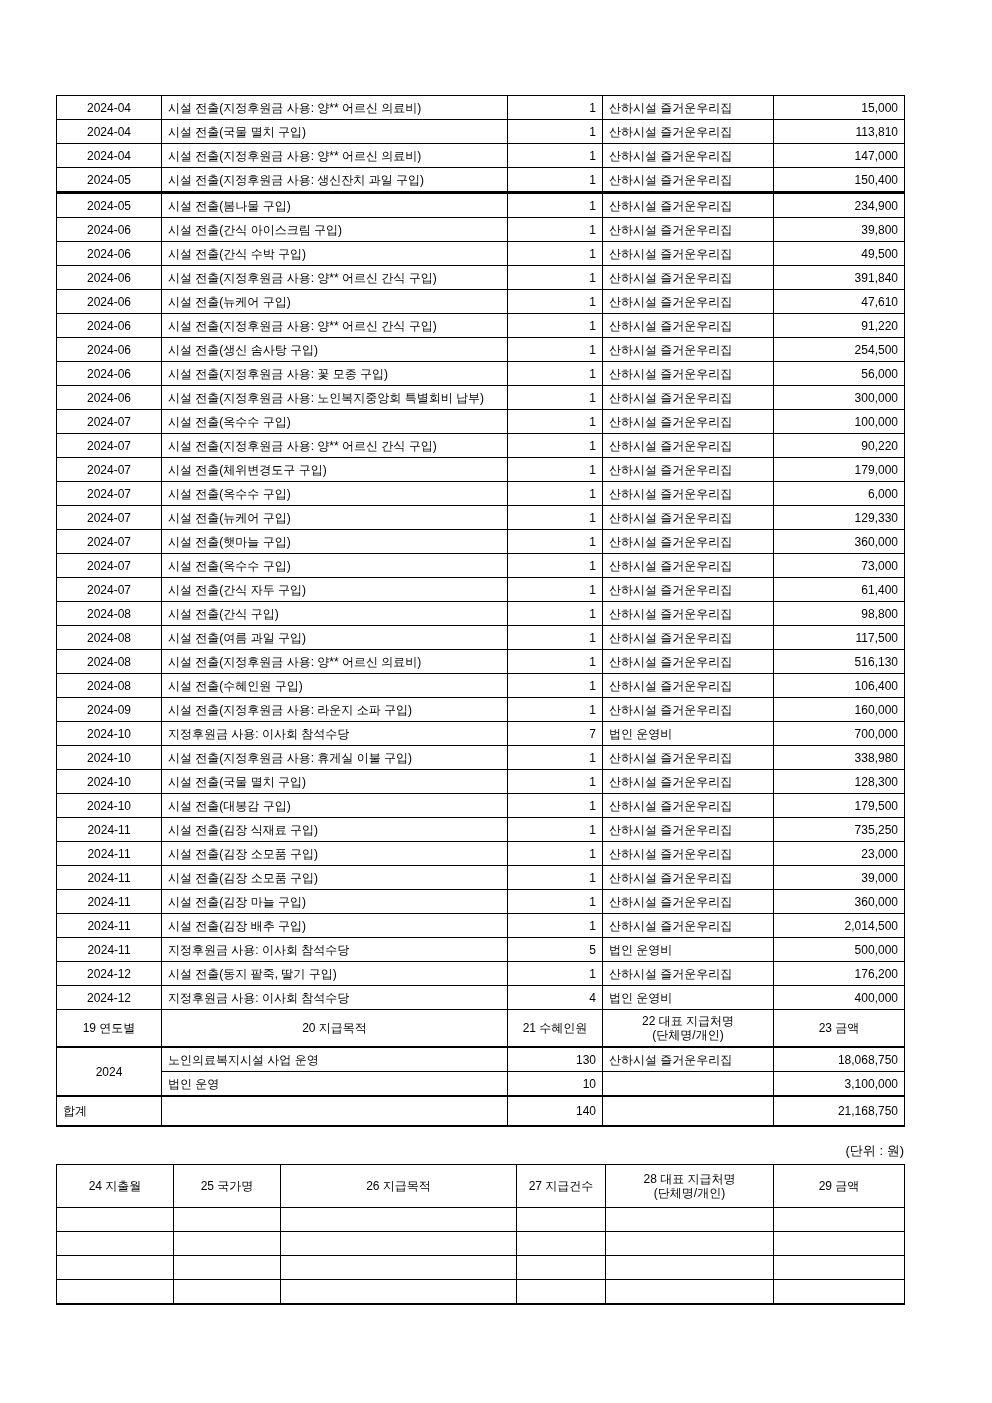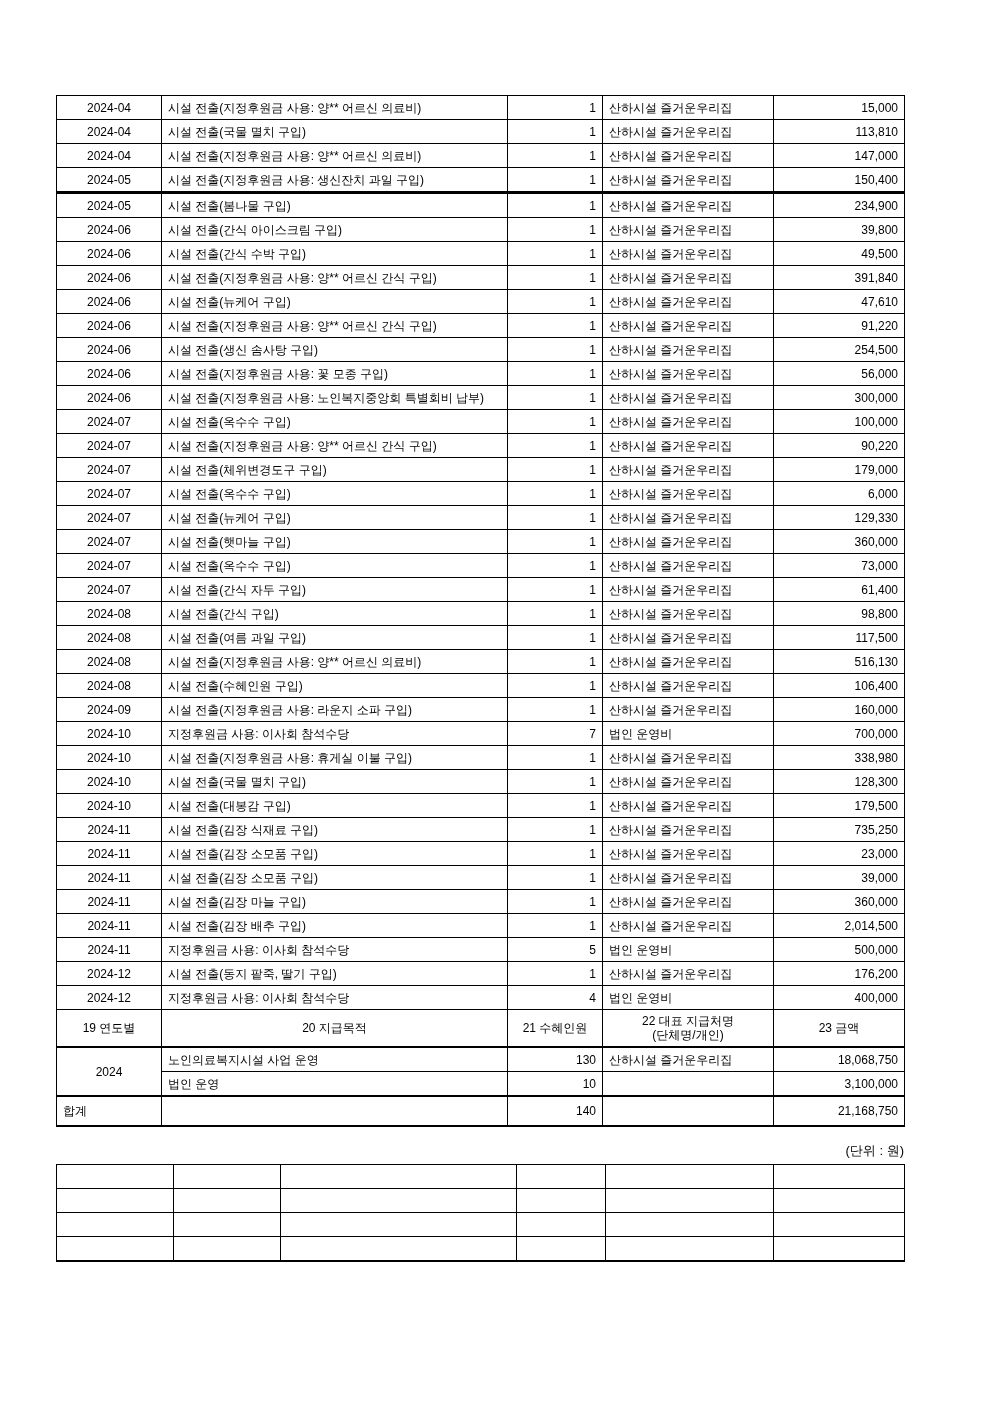--- a/index.html
+++ b/index.html
@@ -393,20 +393,31 @@
   <table class="tbl foreign">
     <colgroup>
       <col style="width:117px">
       <col style="width:107px">
       <col style="width:236px">
       <col style="width:89px">
       <col style="width:168px">
       <col style="width:131px">
     </colgroup>
     <tbody id="foreign-tbody">
+      <tr class="f-head">
+        <td>24 지출월</td>
+        <td>25 국가명</td>
+        <td>26 지급목적</td>
+        <td>27 지급건수</td>
+        <td>
+          <div>28 대표 지급처명</div>
+          <div>(단체명/개인)</div>
+        </td>
+        <td>29 금액</td>
+      </tr>
     <tr class="empty">
           <td></td>
           <td></td>
           <td></td>
           <td></td>
           <td></td>
           <td></td>
         </tr>
         <tr class="empty">
           <td></td>

